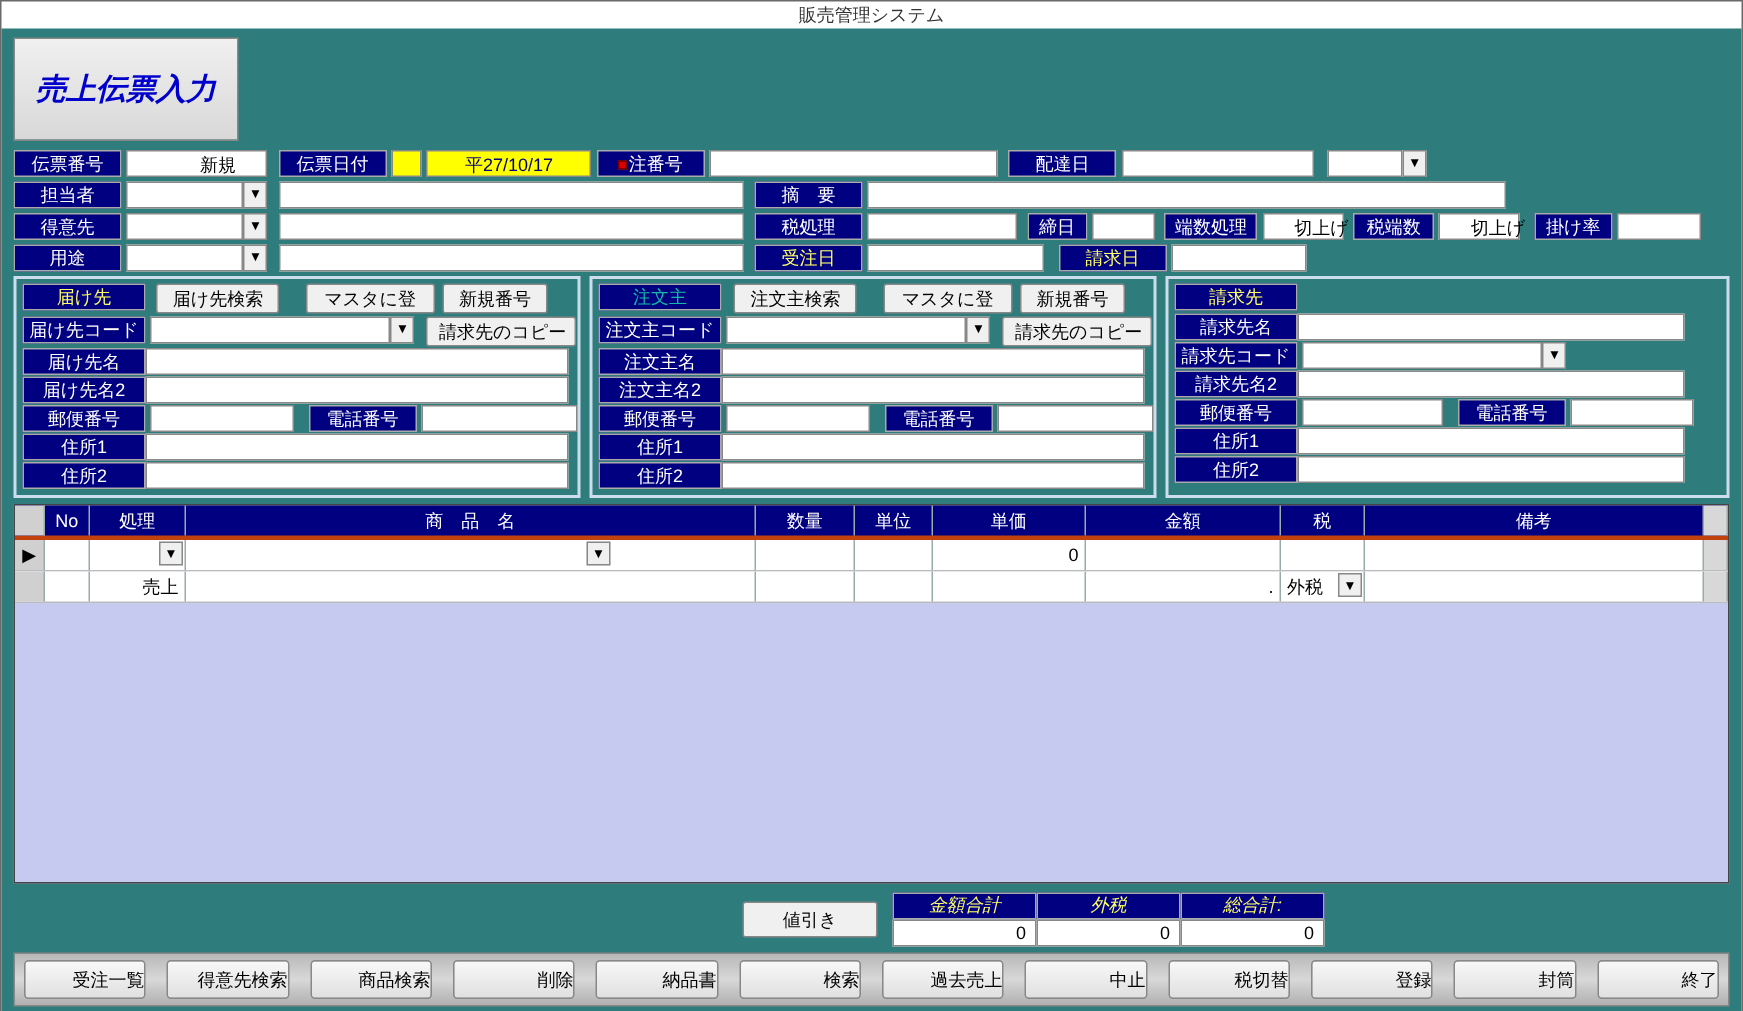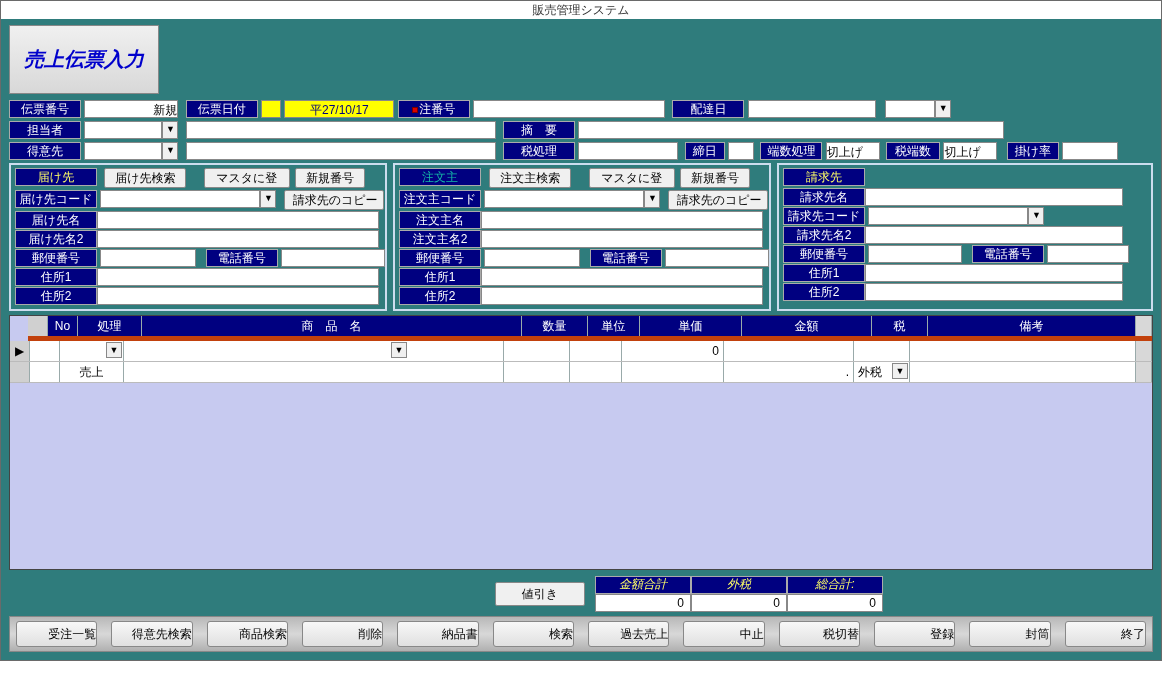--- a/index.html
+++ b/index.html
@@ -46,21 +46,21 @@
     height: 18px;
     line-height: 14px;
     vertical-align: top;
   }
   .white-box {
     background: #fff;
     border: 1px solid #888;
     height: 18px;
     display: inline-block;
     vertical-align: top;
-    padding: 1px 0;
+    padding: 1px 20px;
     font-size: 12px;
   }
   .yellow-box {
     background: #ffff00;
     border: 1px solid #888;
     height: 18px;
     display: inline-block;
     vertical-align: top;
     padding: 1px 3px;
     color: #000080;
@@ -104,22 +104,21 @@
 
   .grid-area {
     margin-top: 4px;
     background: #c7caf0;
     border: 1px solid #444;
   }
   .grid-head {
     display: flex;
     background: #000080;
     color: #fff;
-    border-bottom: 5px solid #c2410c;
-    margin-left: 18px;
+    border-bottom: 3px solid #c2410c;
   }
   .grid-head > div, .grid-row > div {
     border-right: 1px solid #9aa;
     padding: 2px 4px;
     text-align: center;
     height: 20px;
     line-height: 16px;
     overflow: hidden;
   }
   .grid-row {
@@ -230,20 +229,29 @@
       <span class="dark-label" style="width:40px;margin-left:3px">締日</span>
       <span class="white-box" style="width:26px"></span>
       <span class="dark-label" style="width:62px;margin-left:3px">端数処理</span>
       <span class="white-box" style="width:54px">切上げ</span>
       <span class="dark-label" style="width:54px;margin-left:3px">税端数</span>
       <span class="white-box" style="width:54px">切上げ</span>
       <span class="dark-label" style="width:52px;margin-left:6px">掛け率</span>
       <span class="white-box" style="width:56px"></span>
     </div>
 
+    <div class="row">
+      <span class="dark-label" style="width:72px">用途</span>
+      <span class="white-box" style="width:78px"></span><span class="dd-btn">▼</span>
+      <span class="white-box" style="width:310px;margin-left:4px"></span>
+      <span class="dark-label" style="width:72px;margin-left:4px;color:#ffff66">受注日</span>
+      <span class="white-box" style="width:118px"></span>
+      <span class="dark-label" style="width:72px;margin-left:6px;color:#ffff66">請求日</span>
+      <span class="white-box" style="width:90px"></span>
+    </div>
 
     
     <div class="addr-panels">
 
       <div class="addr-panel" style="width:378px">
         <div class="addr-hdr">
           <span class="dark-label" style="width:82px;color:#ffff66">届け先</span>
           <span class="btn" style="width:82px;margin-left:4px">届け先検索</span>
           <span class="btn" style="width:86px;margin-left:14px">マスタに登録</span>
           <span class="btn" style="width:70px;margin-left:2px">新規番号</span>
@@ -339,21 +347,21 @@
           <div class="col-price" style="text-align:right">0</div>
           <div class="col-amt" style="text-align:right"></div>
           <div class="col-tax cell-dd"></div>
           <div class="col-note"></div>
           <div class="col-sb"></div>
         </div>
 
         <div class="grid-row">
           <div class="col-marker"></div>
           <div class="col-no"></div>
-          <div class="col-proc" style="text-align:center">売上</div>
+          <div class="col-proc" style="text-align:right">売上</div>
           <div class="col-name"></div>
           <div class="col-qty"></div>
           <div class="col-unit"></div>
           <div class="col-price"></div>
           <div class="col-amt" style="text-align:right">.</div>
           <div class="col-tax cell-dd" style="text-align:left"><span>外税</span><span class="dd-btn">▼</span></div>
           <div class="col-note"></div>
           <div class="col-sb"></div>
         </div>
       </div>

